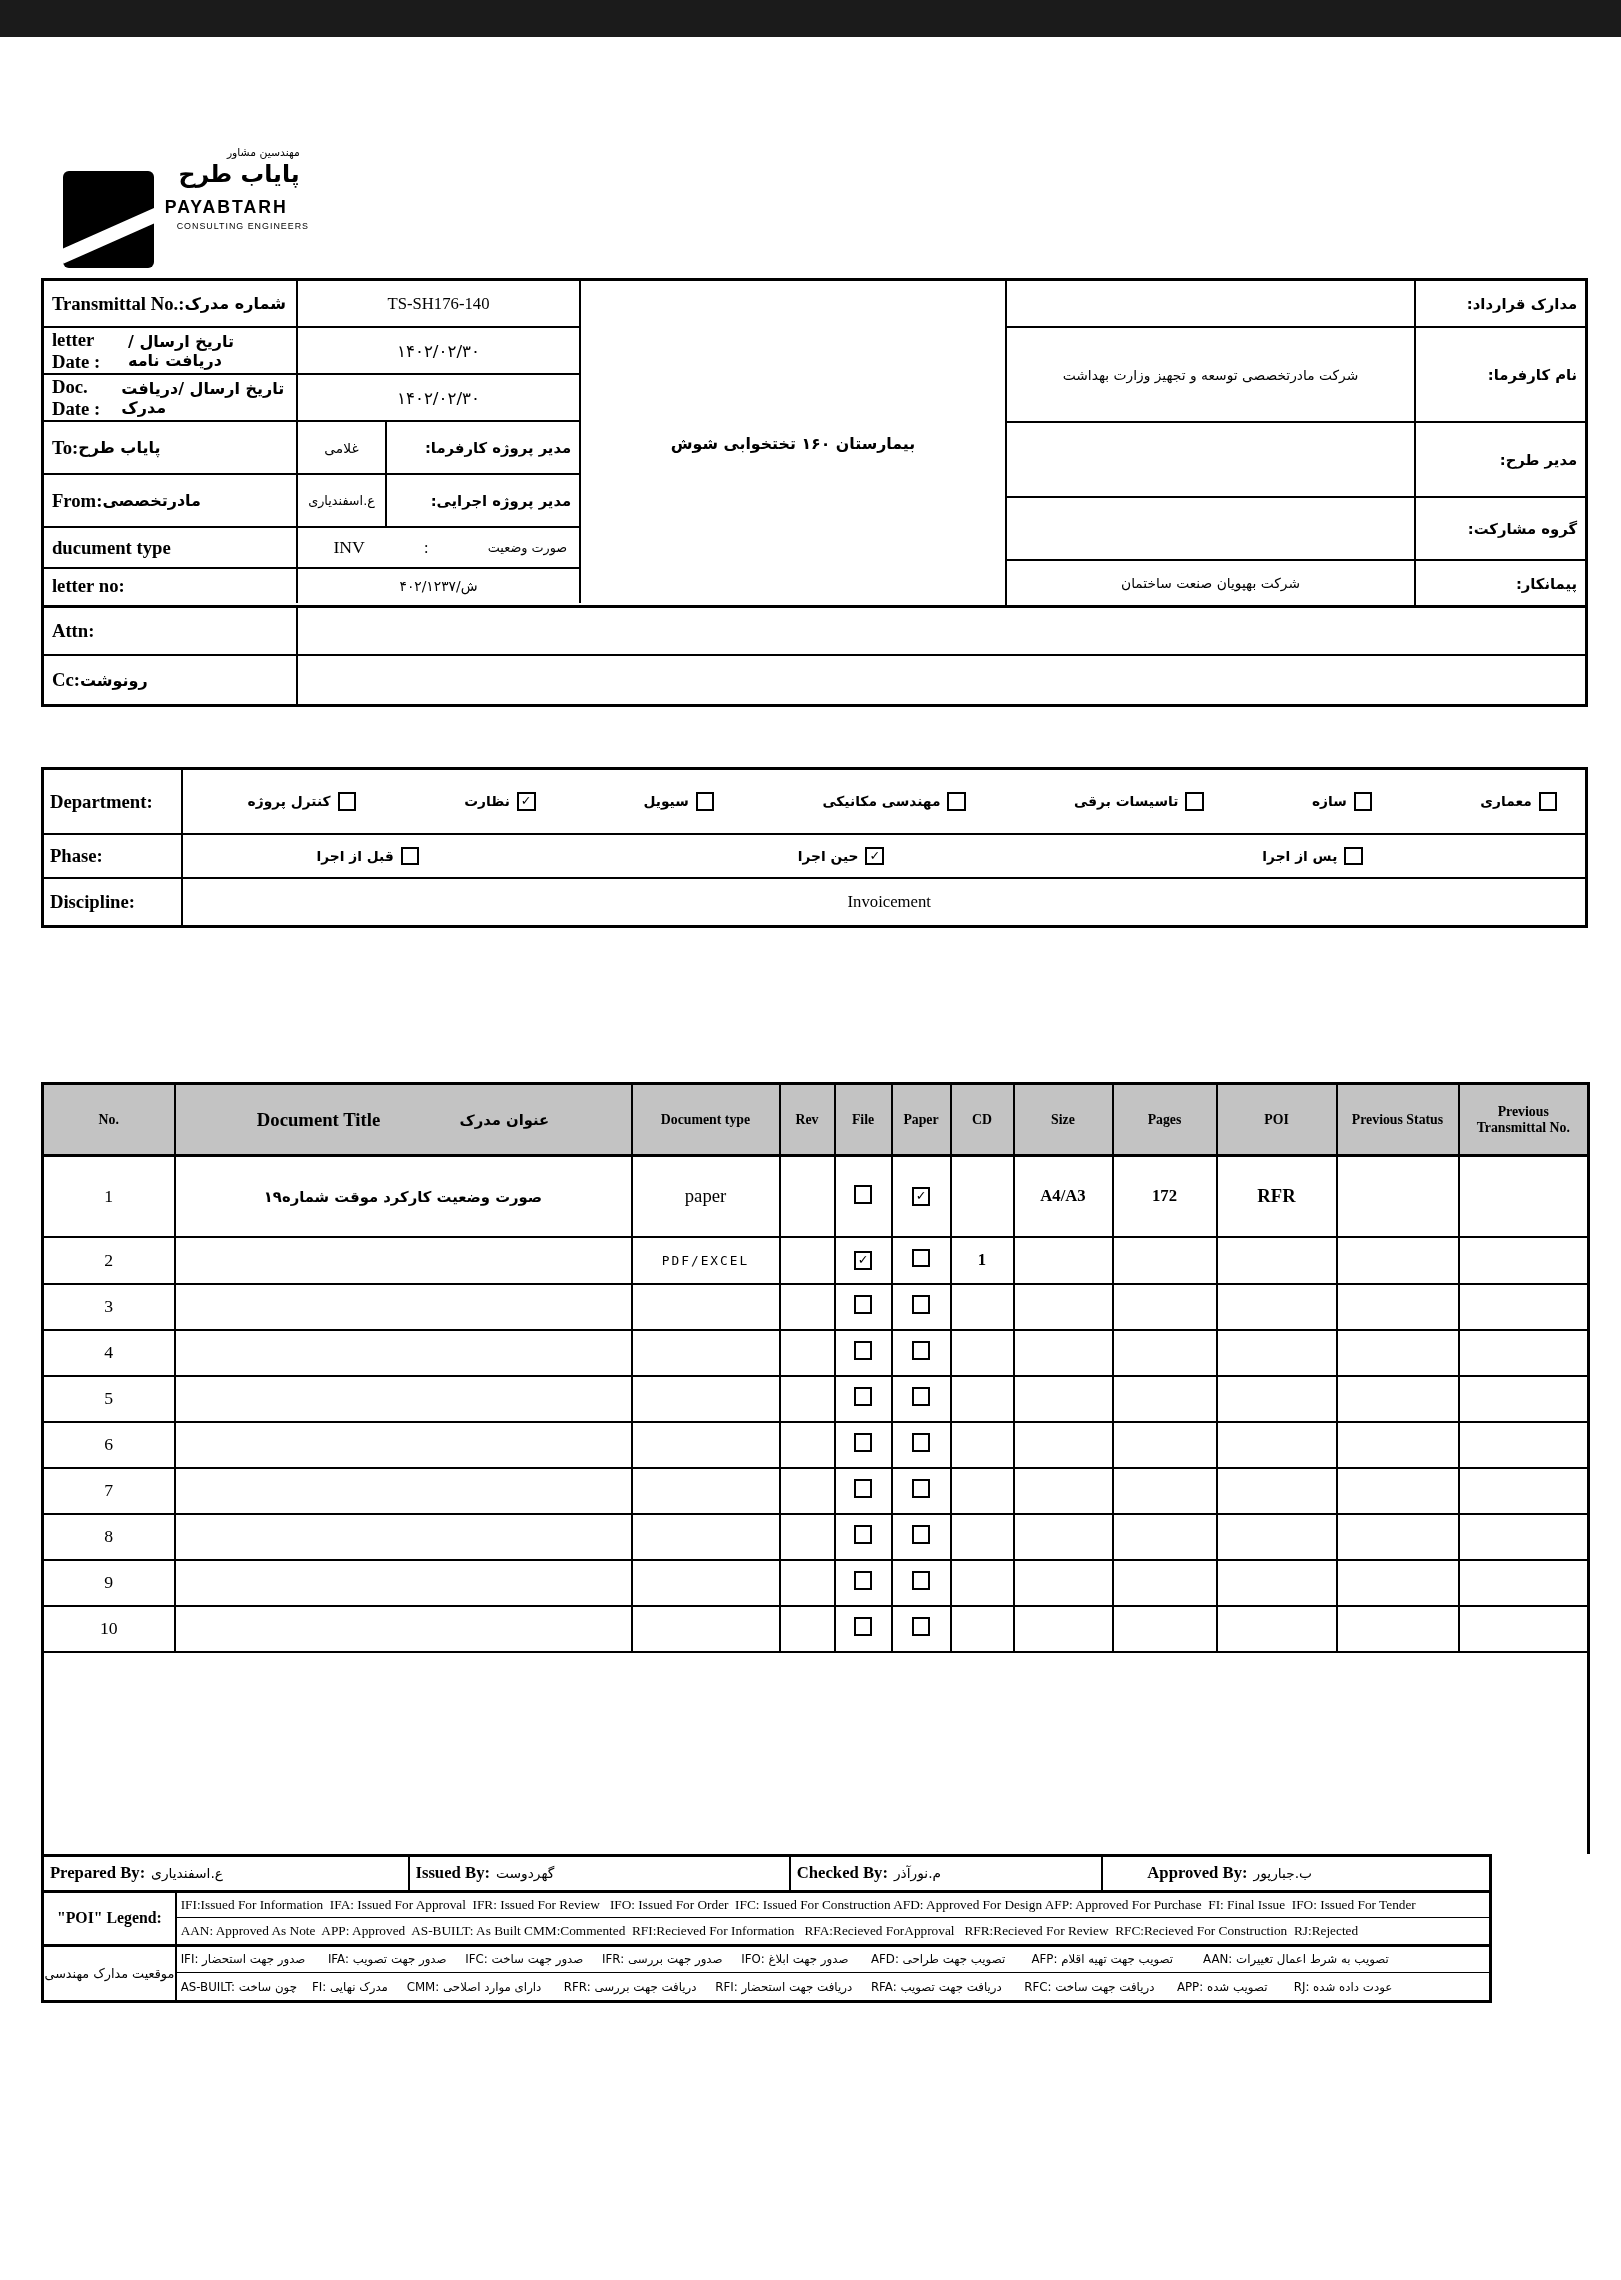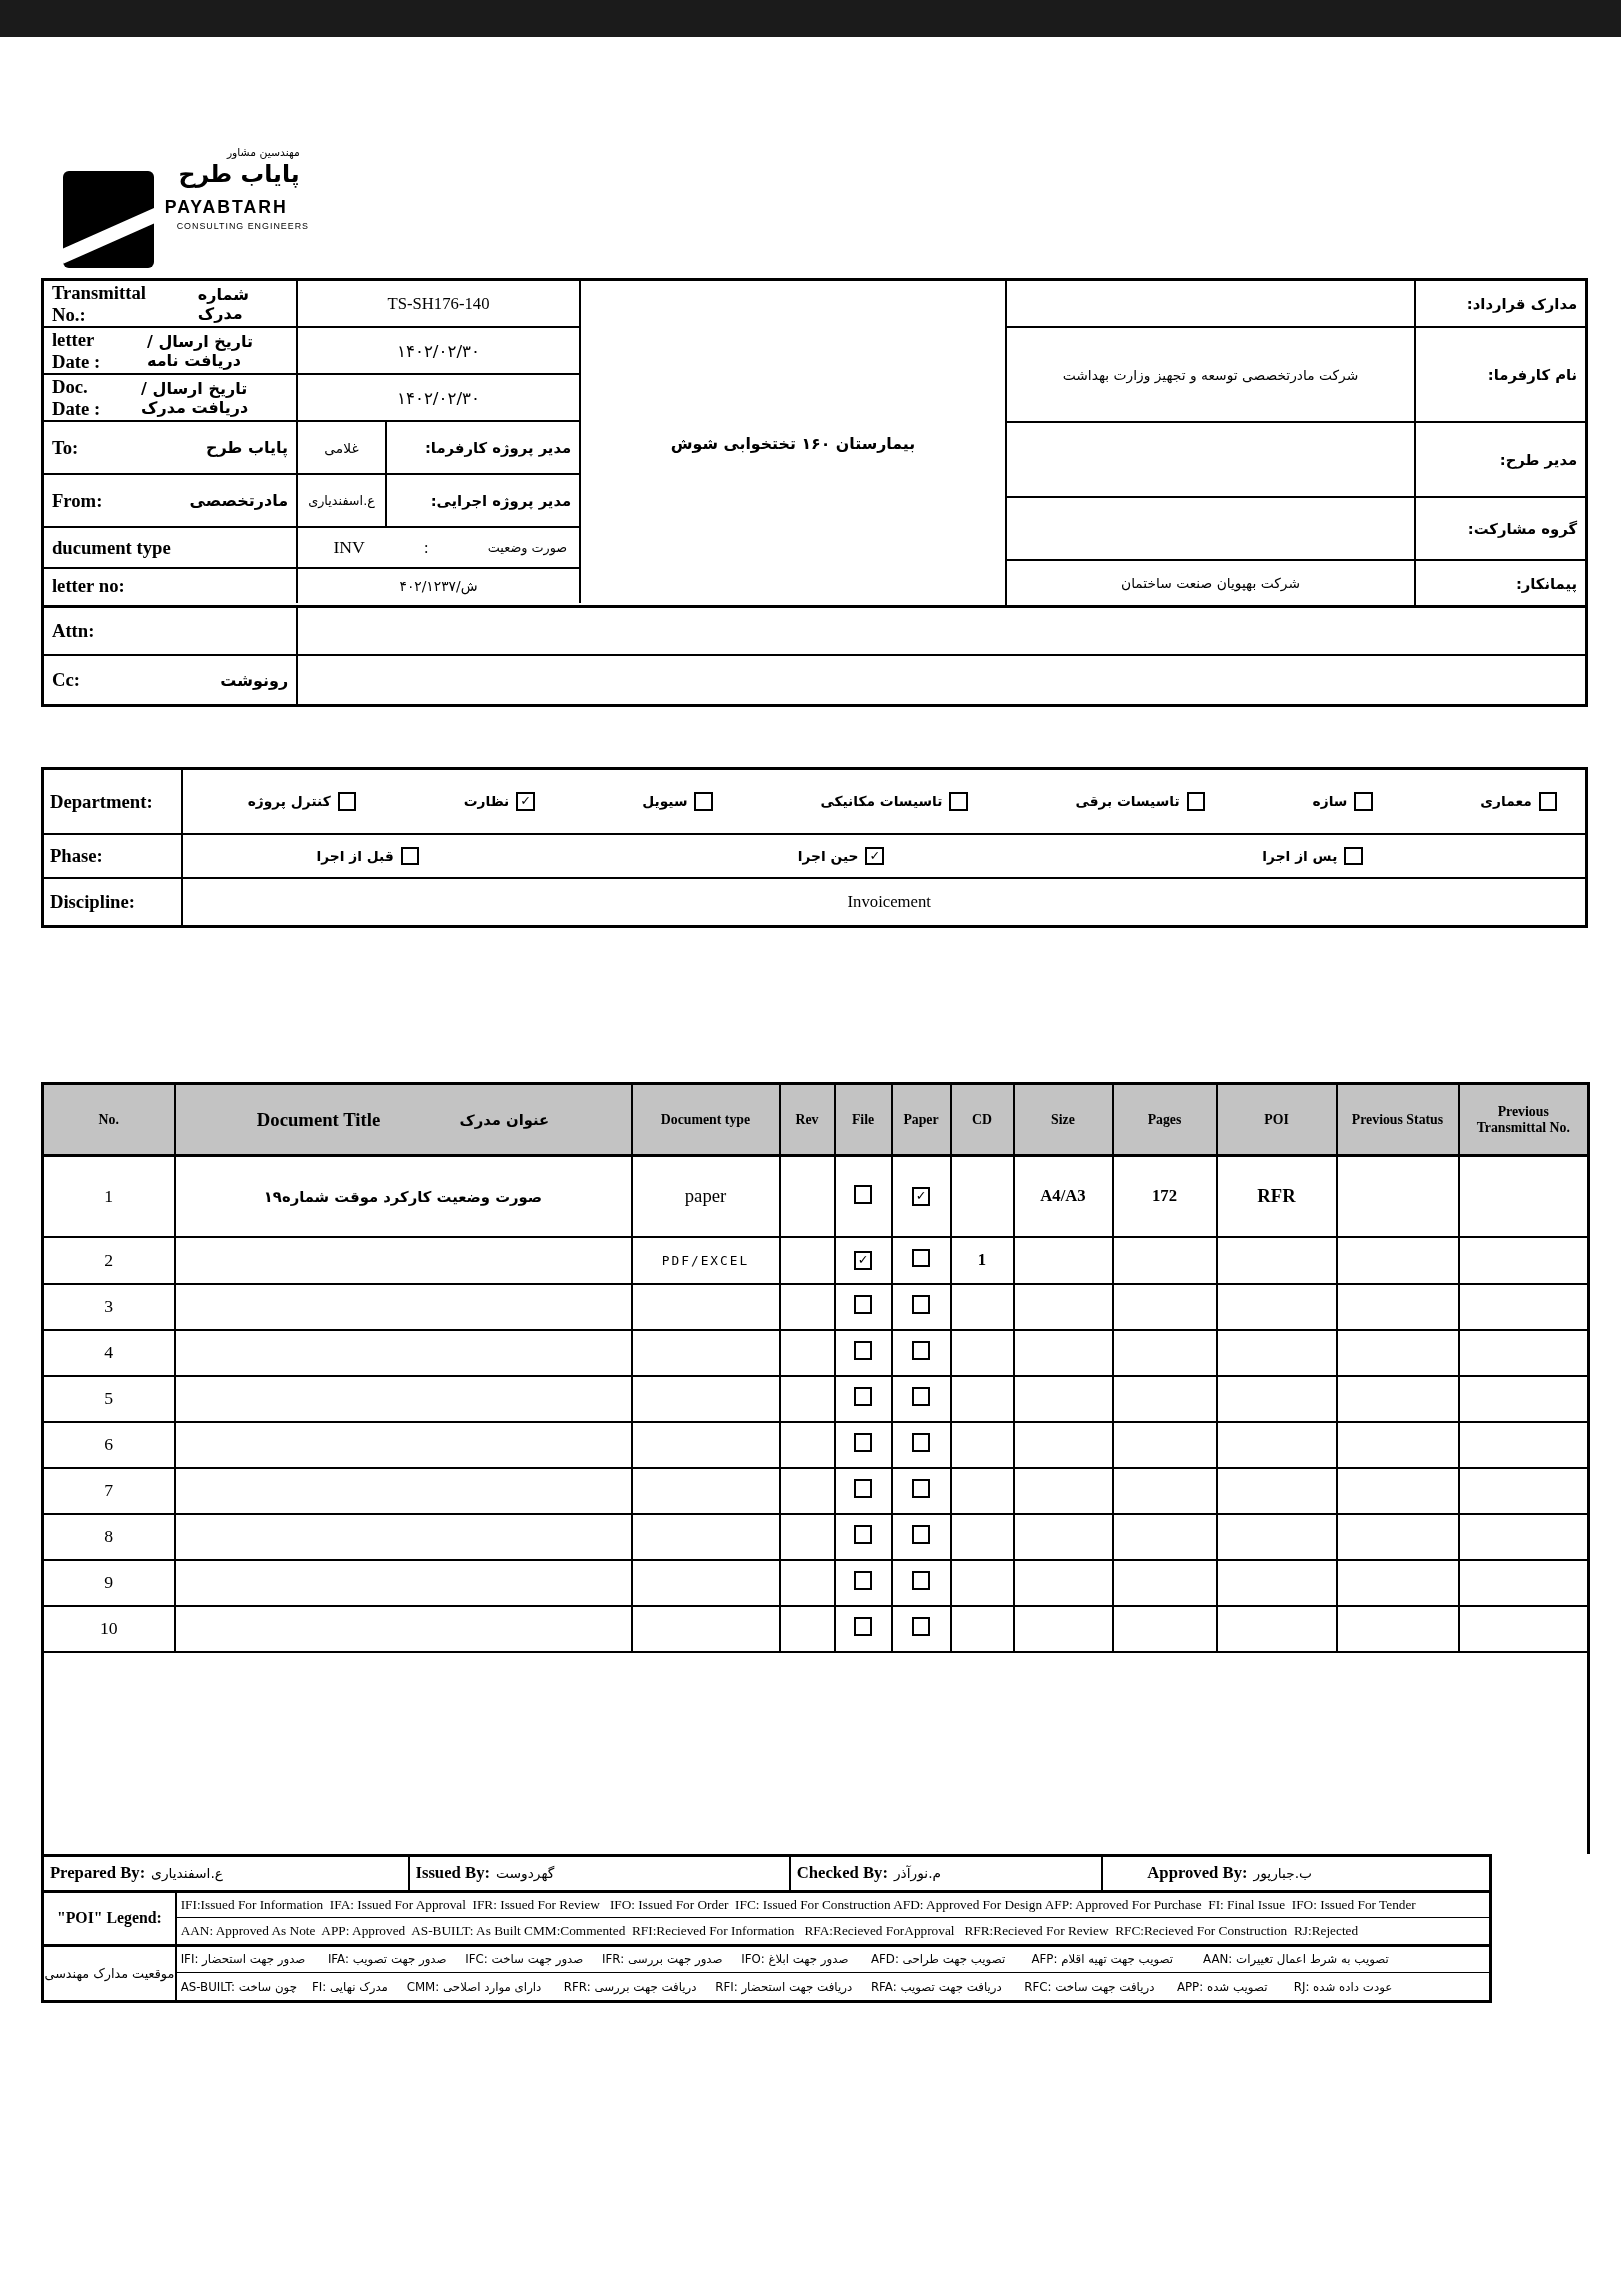--- a/index.html
+++ b/index.html
@@ -34,21 +34,21 @@
 
   
   .info-top{display:flex;border:3px solid #000;box-sizing:border-box;width:1547px;}
   .left-sub{width:537px;display:flex;flex-direction:column;}
   .left-sub .row{display:flex;border-bottom:2px solid #000;box-sizing:border-box;}
   .left-sub .row:last-child{border-bottom:none;}
   .h48{height:47px;} .h54{height:53px;} .h42{height:41px;} .h35{height:34px;}
   .w258{width:254px;} .w287{width:283px;} .w90{width:89px;} .w197{width:194px;}
   .w415{width:409px;} .w172{width:169px;}
   .br2{border-right:2px solid #000;}
-  .lblcell{justify-content:space-between;padding:0 7.9px;gap:28px;}
+  .lblcell{justify-content:flex-start;padding:0 7.9px;}
   .en-lbl{font-weight:bold;font-size:18.7px;}
   .fa-lbl{font-family:"DejaVu Sans",sans-serif;font-weight:bold;font-size:16px;}
   .valcell{font-size:16.7px;}
   .mid-cell{width:431px;border-right:2px solid #000;box-sizing:border-box;
             display:flex;align-items:center;justify-content:center;
             font-family:"DejaVu Sans",sans-serif;font-weight:bold;font-size:15.8px;}
   .right-sub{width:578px;display:flex;flex-direction:column;}
   .right-sub .row{display:flex;border-bottom:2px solid #000;box-sizing:border-box;}
   .right-sub .row:last-child{border-bottom:none;}
   .rh1{height:47px;} .rh2{height:95px;} .rh3{height:75px;} .rh4{height:63px;} .rh5{height:44px;}
@@ -252,21 +252,21 @@
             <label class="chk">
               <span class="cb"></span>
               <span class="fa-lbl2">سازه</span>
             </label>
             <label class="chk">
               <span class="cb"></span>
               <span class="fa-lbl2">تاسیسات برقی</span>
             </label>
             <label class="chk">
               <span class="cb"></span>
-              <span class="fa-lbl2">تاسیسات مکانیکی</span>
+              <span class="fa-lbl2">مهندسی مکانیکی</span>
             </label>
             <label class="chk">
               <span class="cb"></span>
               <span class="fa-lbl2">سیویل</span>
             </label>
             <label class="chk">
               <span class="cb checked">✓</span>
               <span class="fa-lbl2">نظارت</span>
             </label>
             <label class="chk">

